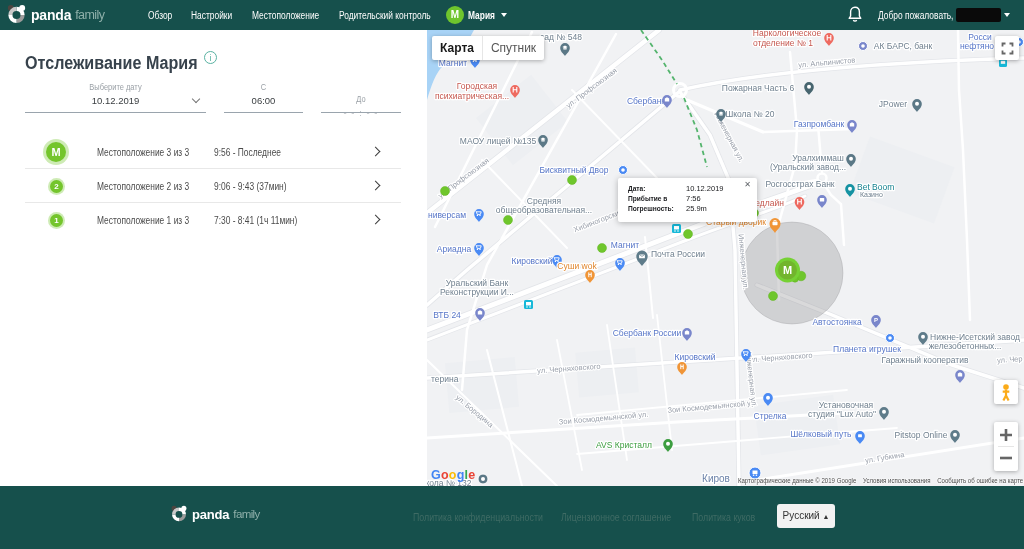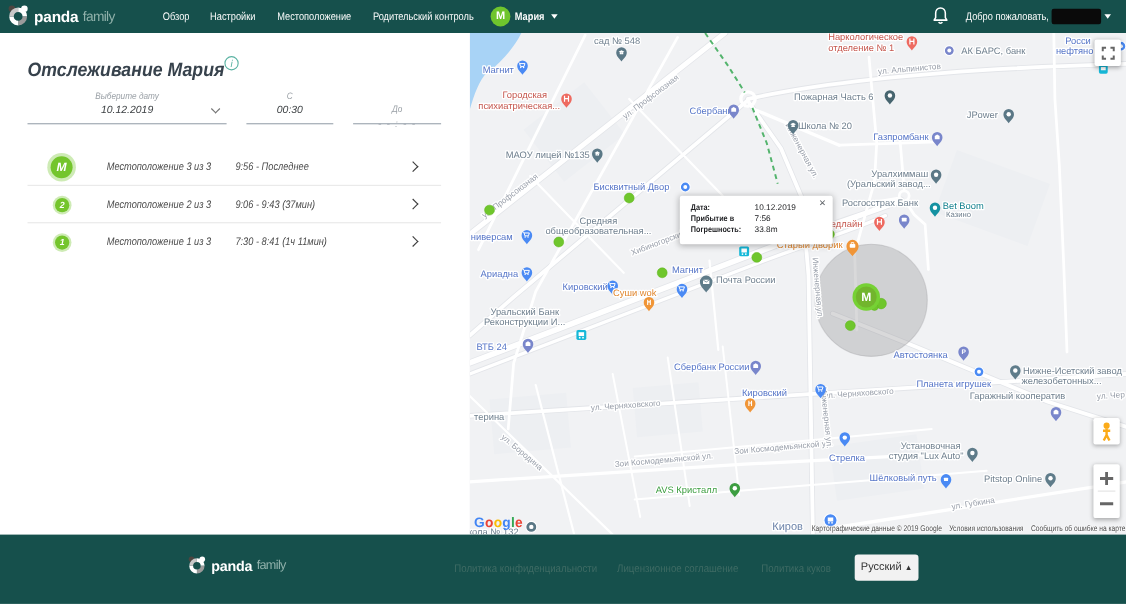--- a/index.html
+++ b/index.html
@@ -8,21 +8,21 @@
   .hdr { position:absolute; left:0; top:0; width:1024px; height:30px; background:#16504c; }
   .hdr .logo { position:absolute; left:6px; top:4px; display:flex; align-items:center; }
   .logo-ic { width:21px; height:21px; }
   .logo-t1 { color:#fff; font-weight:bold; font-size:14px; margin-left:4px; letter-spacing:-0.2px; }
   .logo-t2 { color:#8fb0aa; font-size:12.5px; margin-left:4px; letter-spacing:-0.6px; }
   .navitem { position:absolute; top:10px; font-size:10px; color:#fdfdfd; white-space:nowrap; transform:scaleX(0.84); transform-origin:0 0; }
   .avatar { position:absolute; left:446px; top:6px; width:18px; height:18px; border-radius:50%; background:#6fc52d; color:#fff; font-size:10px; font-weight:bold; text-align:center; line-height:18px; }
   .caret-w { position:absolute; width:0; height:0; border-left:3.5px solid transparent; border-right:3.5px solid transparent; border-top:4px solid #fff; }
   .redact { position:absolute; left:956px; top:8px; width:45px; height:14px; background:#0a0a0a; border-radius:2px; }
   
-  .panel { position:absolute; left:0; top:30px; width:427px; height:468px; background:#fff;font-style:italic; }
+  .panel { position:absolute; left:0; top:30px; width:427px; height:468px; background:#fff; }
   .h1 { position:absolute; left:25px; top:23px; font-size:17.5px; font-weight:bold; color:#37424c; transform:scaleX(0.92); transform-origin:0 0; white-space:nowrap; }
   .info-ic { position:absolute; left:204px; top:21px; width:13px; height:13px; border:1.2px solid #59b2a2; border-radius:50%; color:#59b2a2; font-size:9px; text-align:center; line-height:12px; }
   .fld { position:absolute; text-align:center; }
   .fld .lab { font-size:8.5px; color:#9aa0a6; transform:scaleX(0.88); }
   .fld .val { font-size:9.5px; color:#3c4043; margin-top:2.5px; }
   .fld .val.dim { color:#b8bcc2; letter-spacing:1px; }
   .uline { position:absolute; height:1px; background:#9aa4ad; }
   .dd-car { position:absolute; width:6px; height:6px; border-right:1.3px solid #757575; border-bottom:1.3px solid #757575; transform:rotate(45deg); }
   .row { position:absolute; left:0; width:427px; height:34px; }
   .row .sep { position:absolute; left:25px; right:26px; bottom:0; height:1px; background:#e8e8e8; }
@@ -86,21 +86,21 @@
 
   <div class="fld" style="left:25px; top:52px; width:181px;">
     <div class="lab">Выберите дату</div>
     <div class="val">10.12.2019</div>
   </div>
   <div class="dd-car" style="left:193px; top:66px;"></div>
   <div class="uline" style="left:25px; top:82px; width:181px;"></div>
 
   <div class="fld" style="left:224px; top:52px; width:79px;">
     <div class="lab">С</div>
-    <div class="val">00:30</div>
+    <div class="val">06:00</div>
   </div>
   <div class="uline" style="left:224px; top:82px; width:79px;"></div>
 
   <div class="fld" style="left:321px; top:64px; width:80px;">
     <div class="lab">До</div>
     <div class="val dim">- - : - -</div>
   </div>
   <div class="uline" style="left:321px; top:82px; width:80px;"></div>
 
   <div class="row" style="top:105px;">
@@ -441,28 +441,32 @@
       <circle cx="374" cy="246" r="4.8"></circle>
       <circle cx="368" cy="249" r="3.2"></circle>
       <circle cx="346" cy="266" r="4.5"></circle>
     </g>
 
     <circle cx="360.5" cy="240" r="12.5" fill="#76d134"></circle>
     <circle cx="360.5" cy="240" r="9.5" fill="#72b52d"></circle>
     <text x="360.5" y="244" font-size="11" font-weight="bold" fill="#fff" text-anchor="middle">M</text>
   </svg>
 
+  <div class="mapbtns">
+    <div class="mapbtn" style="width:50px; font-weight:bold; color:#1a1a1a;">Карта</div>
+    <div class="mapbtn" style="width:62px; border-left:1px solid #e6e6e6;">Спутник</div>
+  </div>
 
   <div class="tip">
     <div class="tr" style="top:6px;">Дата:</div>
       <div class="tv" style="top:6px;">10.12.2019</div>
     <div class="tr" style="top:16px;">Прибытие в</div>
       <div class="tv" style="top:16px;">7:56</div>
     <div class="tr" style="top:26px;">Погрешность:</div>
-      <div class="tv" style="top:26px;">33.8m</div>
+      <div class="tv" style="top:26px;">25.9m</div>
     <div class="x">✕</div>
   </div>
 
   <div class="ctrl" style="right:5px; top:6px; width:24px; height:24px;">
     <svg width="25" height="25" viewBox="0 0 25 25">
         <path d="M7.5 10.5 L7.5 7.5 L10.5 7.5 M14.5 7.5 L17.5 7.5 L17.5 10.5 M17.5 14.5 L17.5 17.5 L14.5 17.5 M10.5 17.5 L7.5 17.5 L7.5 14.5" stroke="#666" stroke-width="1.8" fill="none"></path>
       </svg>
   </div>
   <div class="ctrl" style="right:6px; top:350px; width:24px; height:24px;">
     <svg width="24" height="24" viewBox="0 0 24 24">

